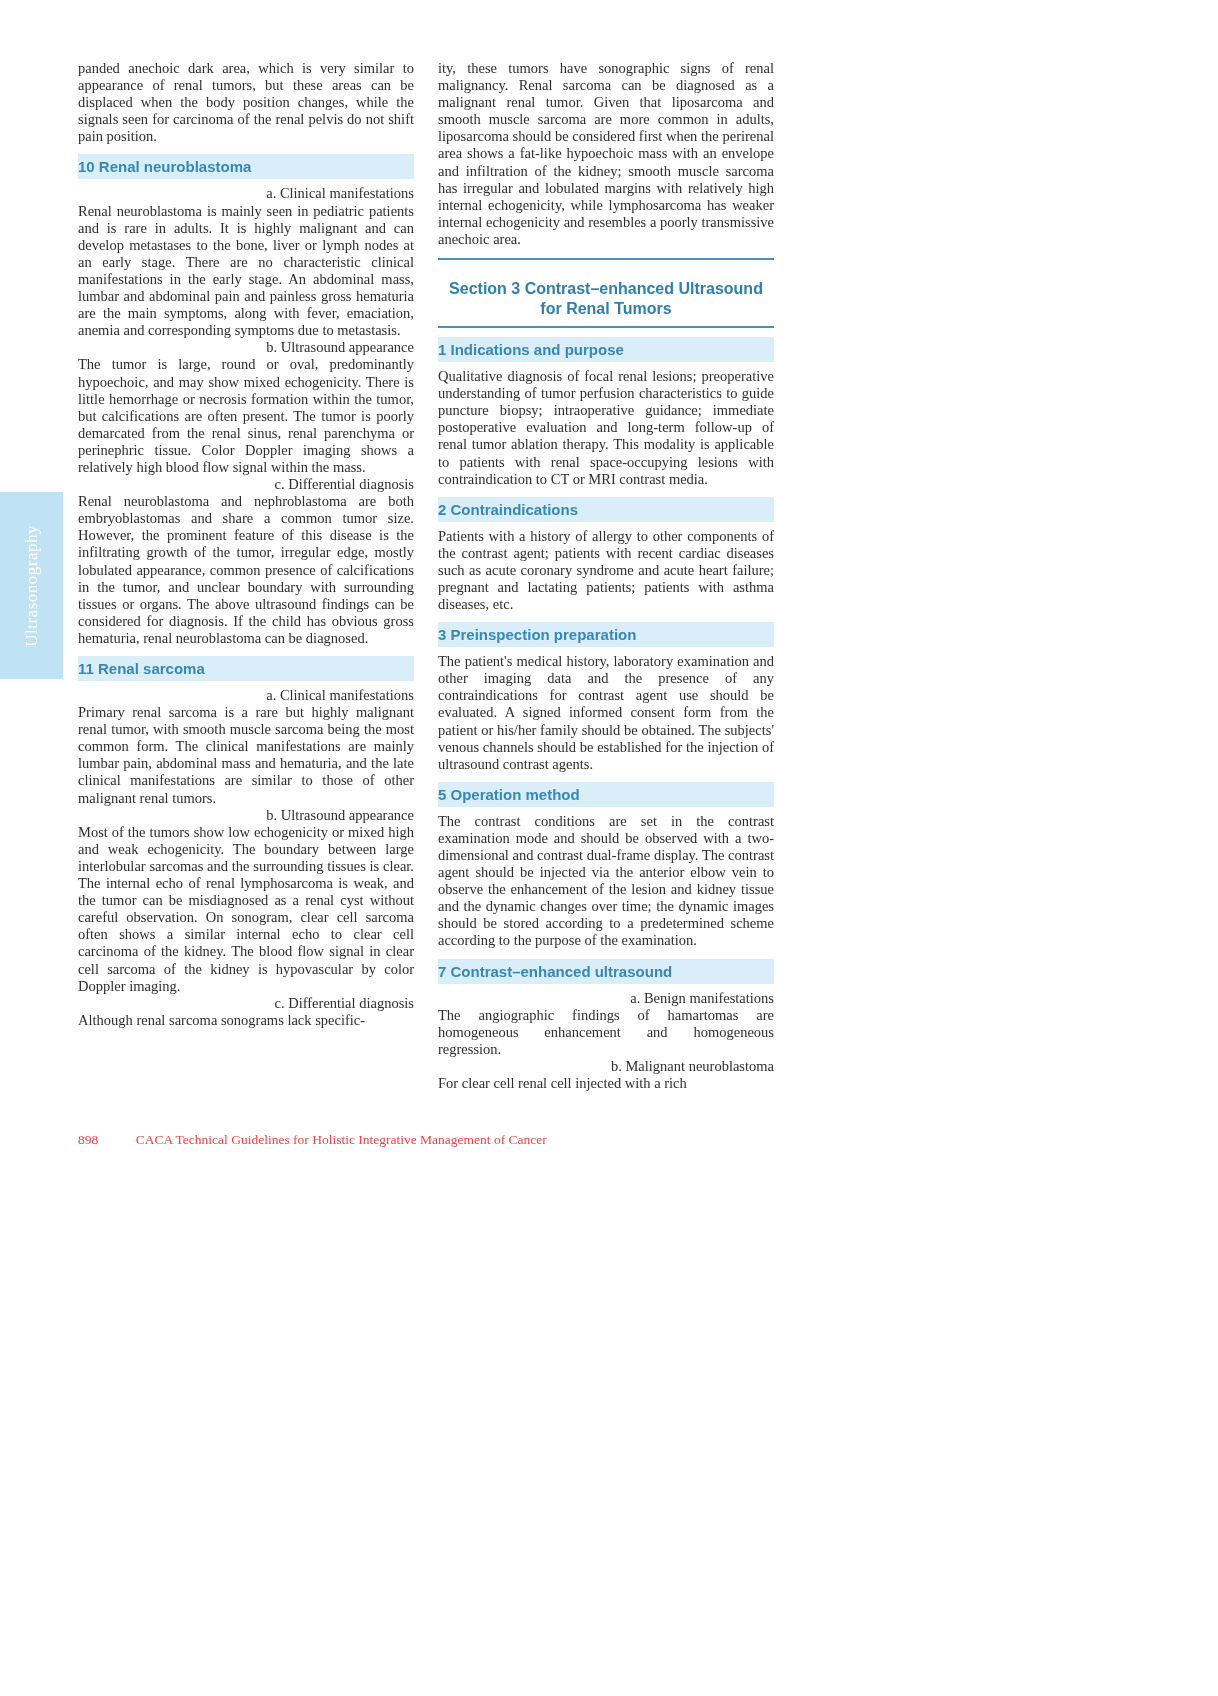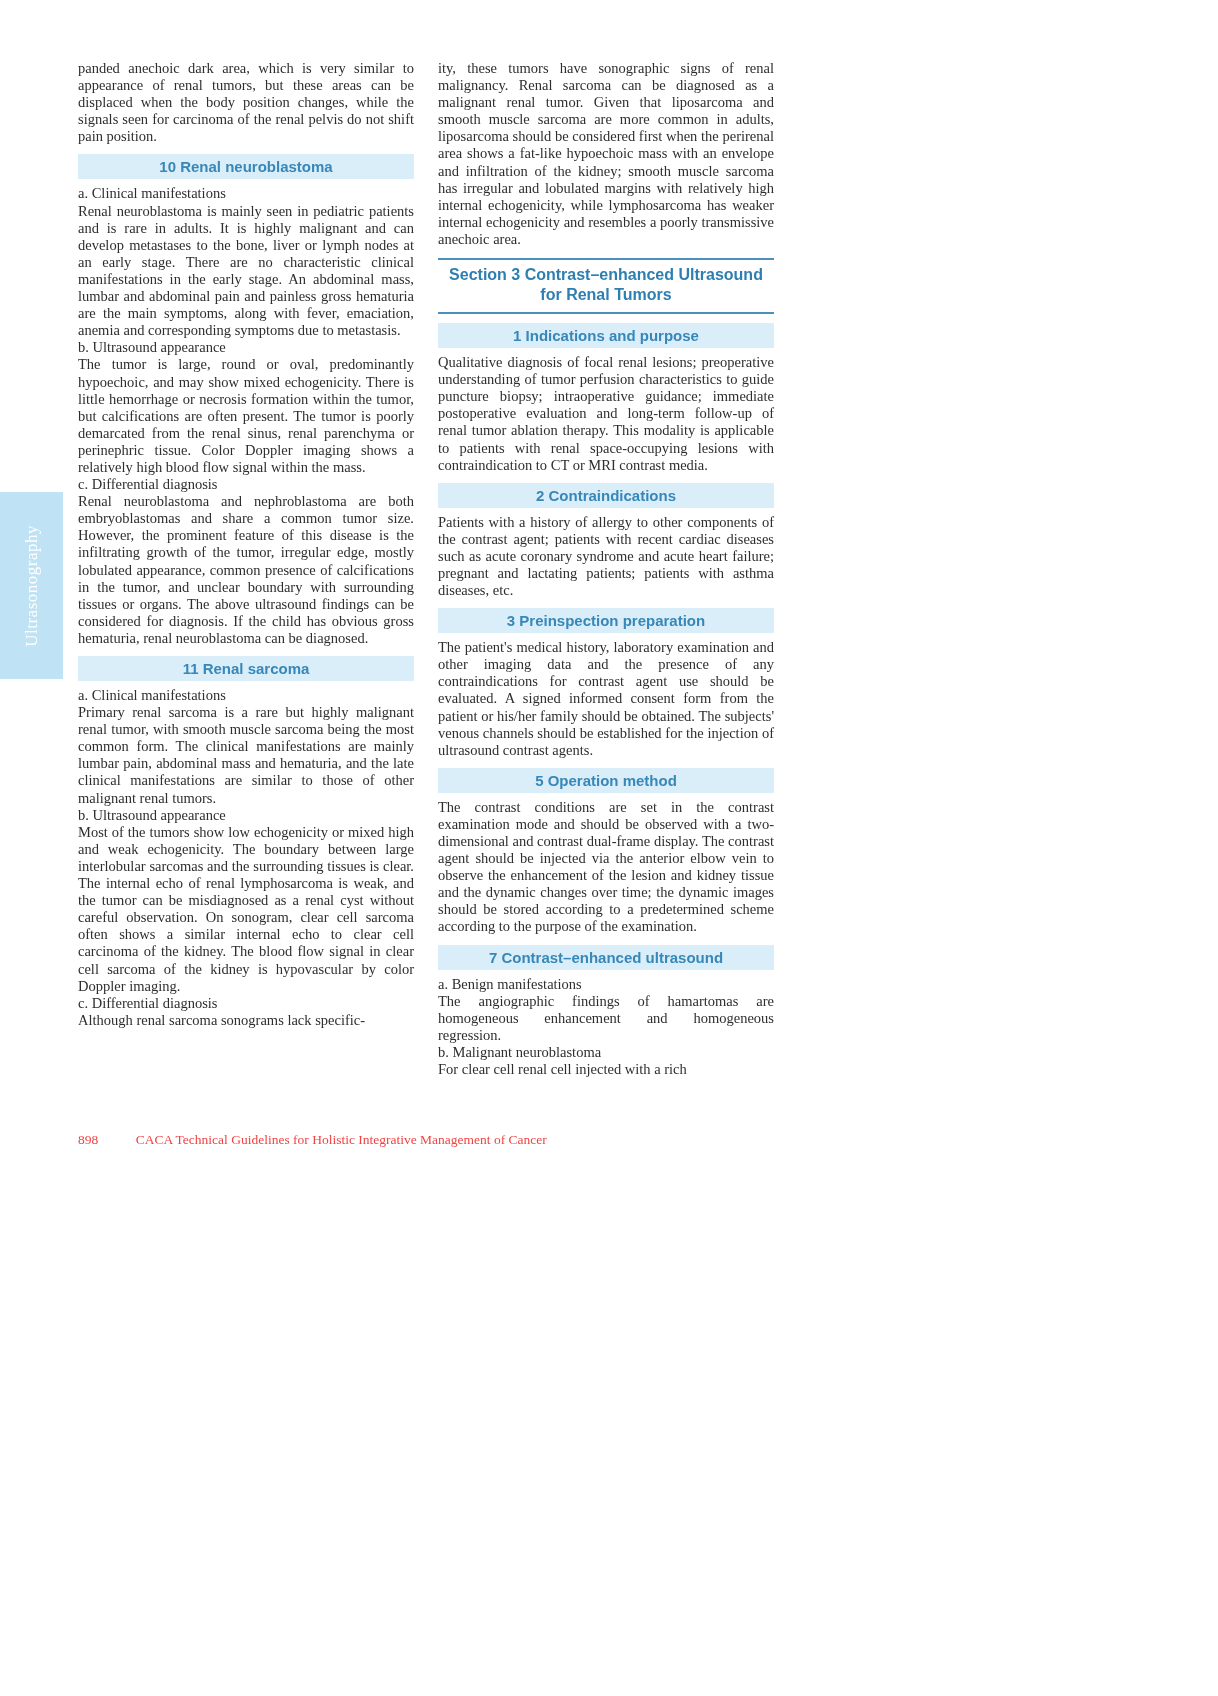--- a/index.html
+++ b/index.html
@@ -13,42 +13,42 @@
 
   .col {
     position: absolute; top: 60px; width: 336px;
     font-size: 14.5px; line-height: 17.1px;
     color: #2e2e2e; text-align: justify;
   }
   .col-left  { left: 78px; }
   .col-right { left: 438px; }
 
   .col p { margin: 0; }
-  .label { text-align: left; }
+  .label { text-align: right; }
 
   .band {
     background: #d9eef9;
     color: #3787b8;
     font-family: "Liberation Sans", sans-serif;
     font-weight: bold;
     font-size: 15px; line-height: 17px;
-    text-align: center;
+    text-align: left;
     padding: 4px 0 4px;
     margin: 9px 0 6px;
   }
 
   .section-head { margin: 10px 0 8px; }
   .section-rule { border: none; border-top: 2px solid #4a90ba; margin: 0; }
   .section-title {
     color: #2d7fb2;
     font-family: "Liberation Sans", sans-serif;
     font-weight: bold;
     font-size: 16px; line-height: 19.5px;
     text-align: center;
-    margin: 5px 0 8px;
+    margin: 19px 0 8px;
   }
 
   .side-tab {
     position: absolute; left: 0; top: 492px;
     width: 63px; height: 187px;
     background: #bfe2f4;
     display: flex; align-items: center; justify-content: center;
   }
   .side-tab span {
     writing-mode: vertical-rl;

